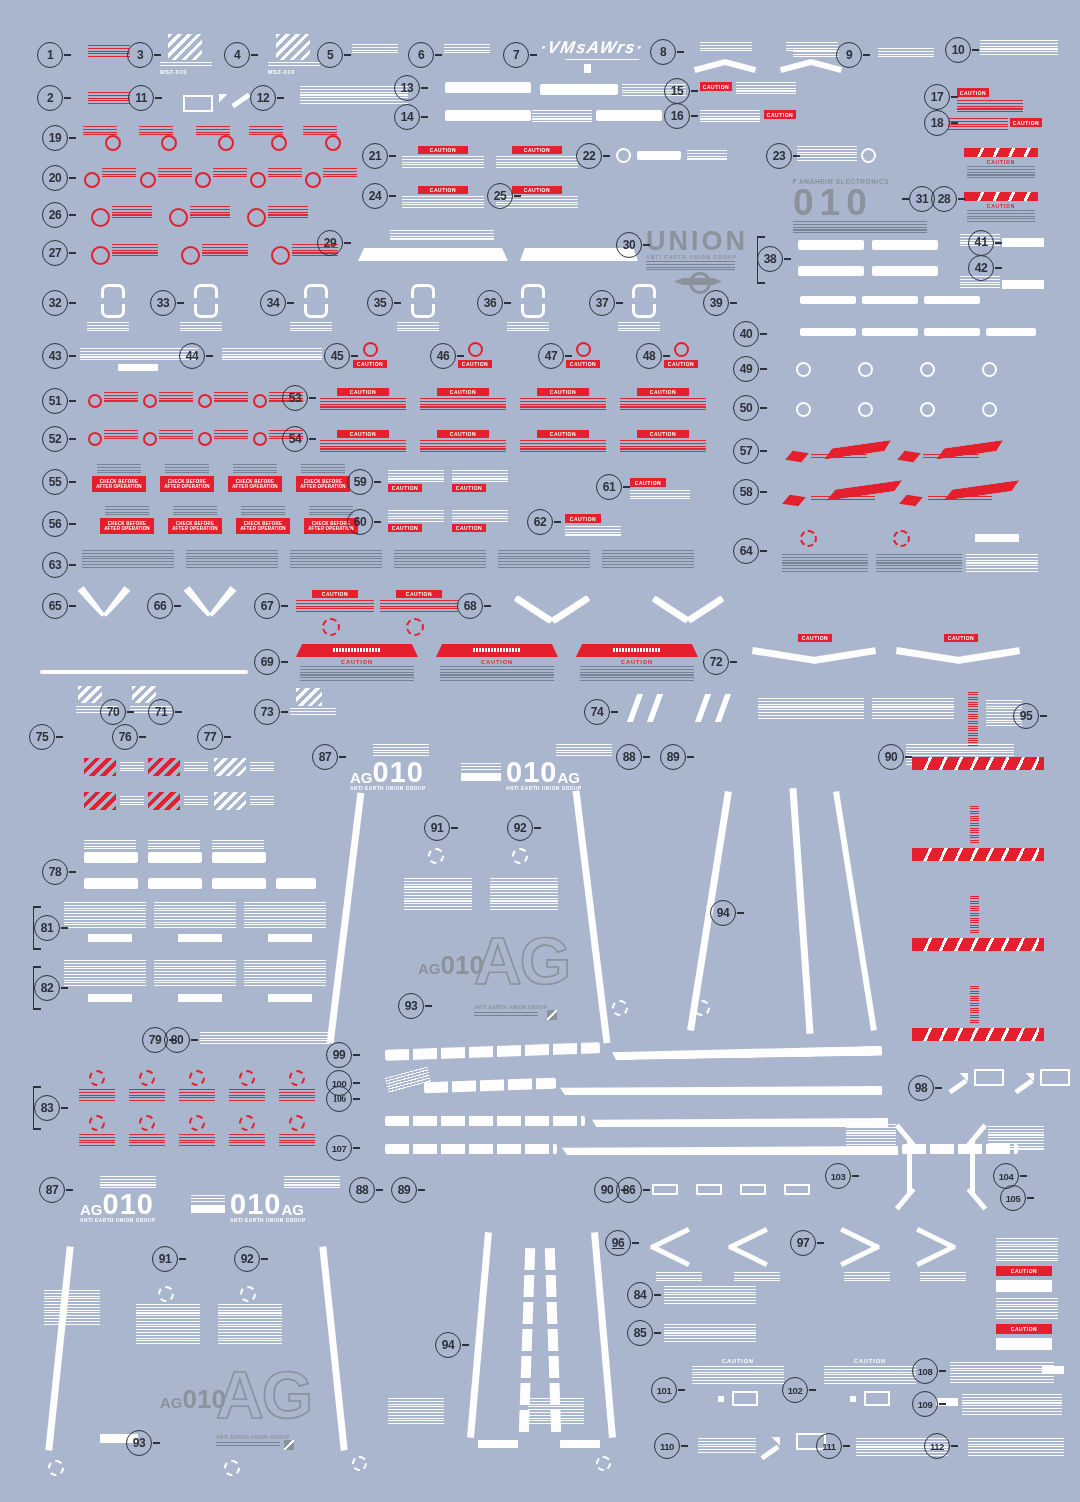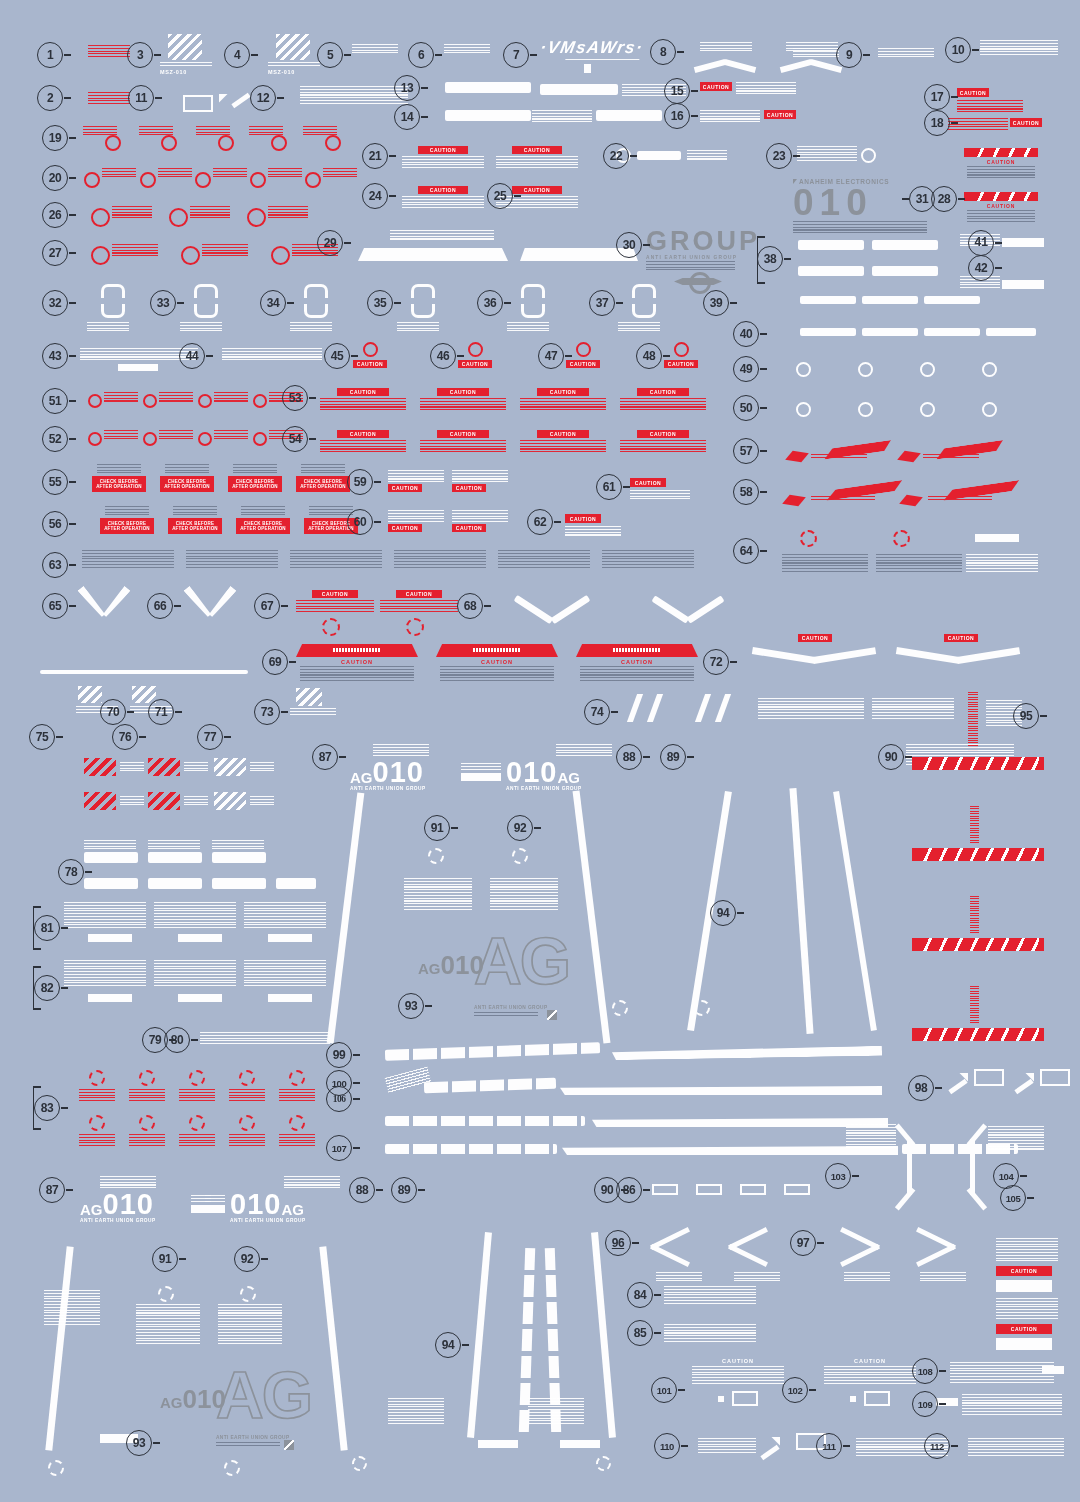--- a/index.html
+++ b/index.html
@@ -239,21 +239,21 @@
         <div class="mtw cd-lines"></div>
       </div>
       <div class="d caured" style="left: 496px; top: 186px; width: 82px; height: 24px;">
         <div class="cauchip cd-chip">CAUTION</div>
         <div class="mtw cd-lines"></div>
       </div>
       <div class="d mtw" style="left: 390px; top: 230px; width: 104px; height: 11px;"></div>
       <div class="d wbarang" style="left: 358px; top: 248px; width: 150px; height: 13px;"></div>
       <div class="d wbarang" style="left: 520px; top: 248px; width: 118px; height: 13px;"></div>
       <div class="d aeug" style="left: 646px; top: 228px; width: 124px; height: 62px;">
-        <div class="ae1">GROUP</div>
+        <div class="ae1">UNION</div>
         <div class="ae2">ANTI EARTH UNION GROUP</div>
         <div class="mtg ae3"></div>
         <div class="aemb"></div>
       </div>
       <div class="d anaheim" style="left: 793px; top: 178px; width: 134px; height: 58px;">
         <div class="an1">
           <div class="an-mk"></div>
           <div class="" style="display: inline;">ANAHEIM ELECTRONICS</div>
         </div>
         <div class="an2">010</div>
@@ -753,21 +753,21 @@
       <div class="marker" style="left: 250px; top: 85px;">12<div class="tick"></div></div>
       <div class="marker" style="left: 394px; top: 75px;">13<div class="tick"></div></div>
       <div class="marker" style="left: 394px; top: 104px;">14<div class="tick"></div></div>
       <div class="marker" style="left: 664px; top: 78px;">15<div class="tick"></div></div>
       <div class="marker" style="left: 664px; top: 103px;">16<div class="tick"></div></div>
       <div class="marker" style="left: 924px; top: 84px;">17<div class="tick"></div></div>
       <div class="marker" style="left: 924px; top: 110px;">18<div class="tick"></div></div>
       <div class="marker" style="left: 42px; top: 125px;">19<div class="tick"></div></div>
       <div class="marker" style="left: 42px; top: 165px;">20<div class="tick"></div></div>
       <div class="marker" style="left: 362px; top: 143px;">21<div class="tick"></div></div>
-      <div class="marker" style="left: 576px; top: 143px; margin-left: 27px;">22<div class="tick"></div></div>
+      <div class="marker" style="left: 576px; top: 143px;">22<div class="tick"></div></div>
       <div class="marker" style="left: 766px; top: 143px;">23<div class="tick"></div></div>
       <div class="marker" style="left: 362px; top: 183px;">24<div class="tick"></div></div>
       <div class="marker" style="left: 487px; top: 183px;">25<div class="tick"></div></div>
       <div class="marker" style="left: 42px; top: 202px;">26<div class="tick"></div></div>
       <div class="marker" style="left: 42px; top: 240px;">27<div class="tick"></div></div>
       <div class="marker tl" style="left: 909px; top: 186px;">31<div class="tick"></div></div>
       <div class="marker" style="left: 931px; top: 186px;">28<div class="tick"></div></div>
       <div class="marker" style="left: 317px; top: 230px;">29<div class="tick"></div></div>
       <div class="marker" style="left: 616px; top: 232px;">30<div class="tick"></div></div>
       <div class="marker" style="left: 757px; top: 246px;">38<div class="tick"></div></div>
@@ -800,37 +800,37 @@
       <div class="marker" style="left: 347px; top: 469px;">59<div class="tick"></div></div>
       <div class="marker" style="left: 347px; top: 509px;">60<div class="tick"></div></div>
       <div class="marker" style="left: 596px; top: 474px;">61<div class="tick"></div></div>
       <div class="marker" style="left: 527px; top: 509px;">62<div class="tick"></div></div>
       <div class="marker" style="left: 42px; top: 552px;">63<div class="tick"></div></div>
       <div class="marker" style="left: 733px; top: 538px;">64<div class="tick"></div></div>
       <div class="marker" style="left: 42px; top: 593px;">65<div class="tick"></div></div>
       <div class="marker" style="left: 147px; top: 593px;">66<div class="tick"></div></div>
       <div class="marker" style="left: 254px; top: 593px;">67<div class="tick"></div></div>
       <div class="marker" style="left: 457px; top: 593px;">68<div class="tick"></div></div>
-      <div class="marker" style="left: 262px; top: 649px;">69<div class="tick"></div></div>
+      <div class="marker" style="left: 254px; top: 649px;">69<div class="tick"></div></div>
       <div class="marker" style="left: 703px; top: 649px;">72<div class="tick"></div></div>
       <div class="marker" style="left: 100px; top: 699px;">70<div class="tick"></div></div>
       <div class="marker" style="left: 148px; top: 699px;">71<div class="tick"></div></div>
       <div class="marker" style="left: 254px; top: 699px;">73<div class="tick"></div></div>
       <div class="marker" style="left: 584px; top: 699px;">74<div class="tick"></div></div>
       <div class="marker" style="left: 1013px; top: 703px;">95<div class="tick"></div></div>
       <div class="marker" style="left: 29px; top: 724px;">75<div class="tick"></div></div>
       <div class="marker" style="left: 112px; top: 724px;">76<div class="tick"></div></div>
       <div class="marker" style="left: 197px; top: 724px;">77<div class="tick"></div></div>
       <div class="marker" style="left: 312px; top: 744px;">87<div class="tick"></div></div>
       <div class="marker" style="left: 616px; top: 744px;">88<div class="tick"></div></div>
       <div class="marker" style="left: 660px; top: 744px;">89<div class="tick"></div></div>
       <div class="marker" style="left: 878px; top: 744px;">90<div class="tick"></div></div>
       <div class="marker" style="left: 424px; top: 815px;">91<div class="tick"></div></div>
       <div class="marker" style="left: 507px; top: 815px;">92<div class="tick"></div></div>
-      <div class="marker" style="left: 58px; top: 859px;">78<div class="tick"></div></div>
+      <div class="marker" style="left: 42px; top: 859px;">78<div class="tick"></div></div>
       <div class="marker" style="left: 710px; top: 900px;">94<div class="tick"></div></div>
       <div class="marker" style="left: 34px; top: 915px;">81<div class="tick"></div></div>
       <div class="marker" style="left: 34px; top: 975px;">82<div class="tick"></div></div>
       <div class="marker" style="left: 398px; top: 993px;">93<div class="tick"></div></div>
       <div class="marker" style="left: 142px; top: 1027px;">79<div class="tick"></div></div>
       <div class="marker" style="left: 164px; top: 1027px;">80<div class="tick"></div></div>
       <div class="marker" style="left: 326px; top: 1042px;">99<div class="tick"></div></div>
       <div class="marker m3" style="left: 326px; top: 1070px;">100<div class="tick"></div></div>
       <div class="marker" style="left: 34px; top: 1095px;">83<div class="tick"></div></div>
       <div class="marker m3" style="left: 326px; top: 1086px; font-family: Liberation Serif, serif;">106<div class="tick"></div></div>

